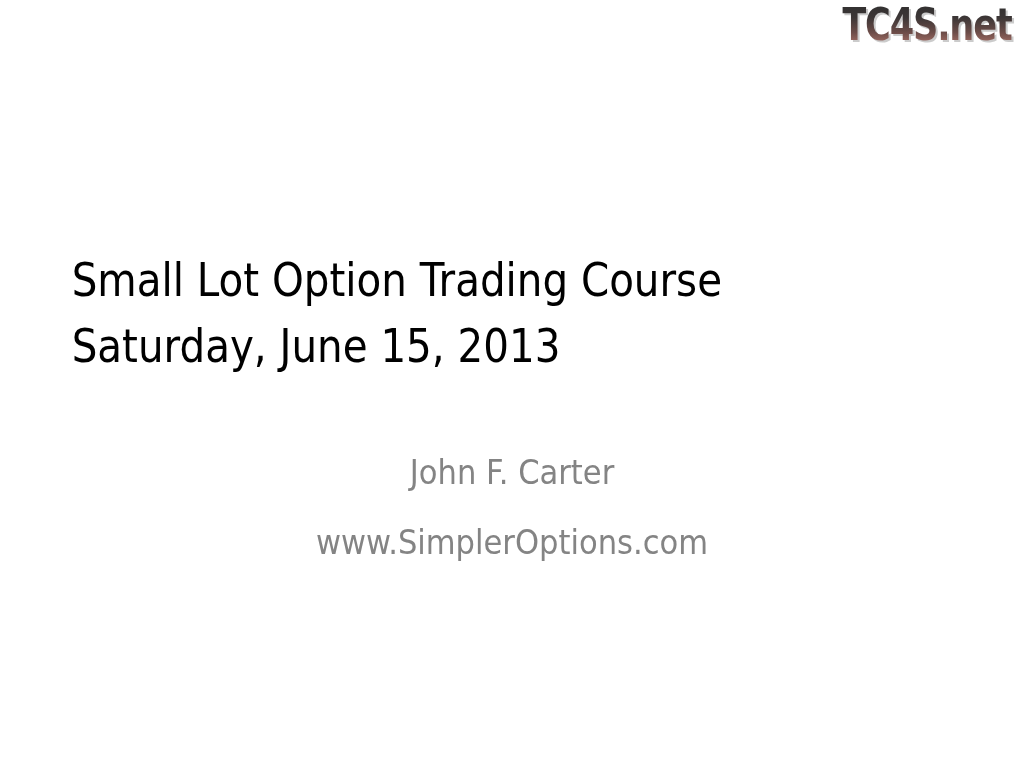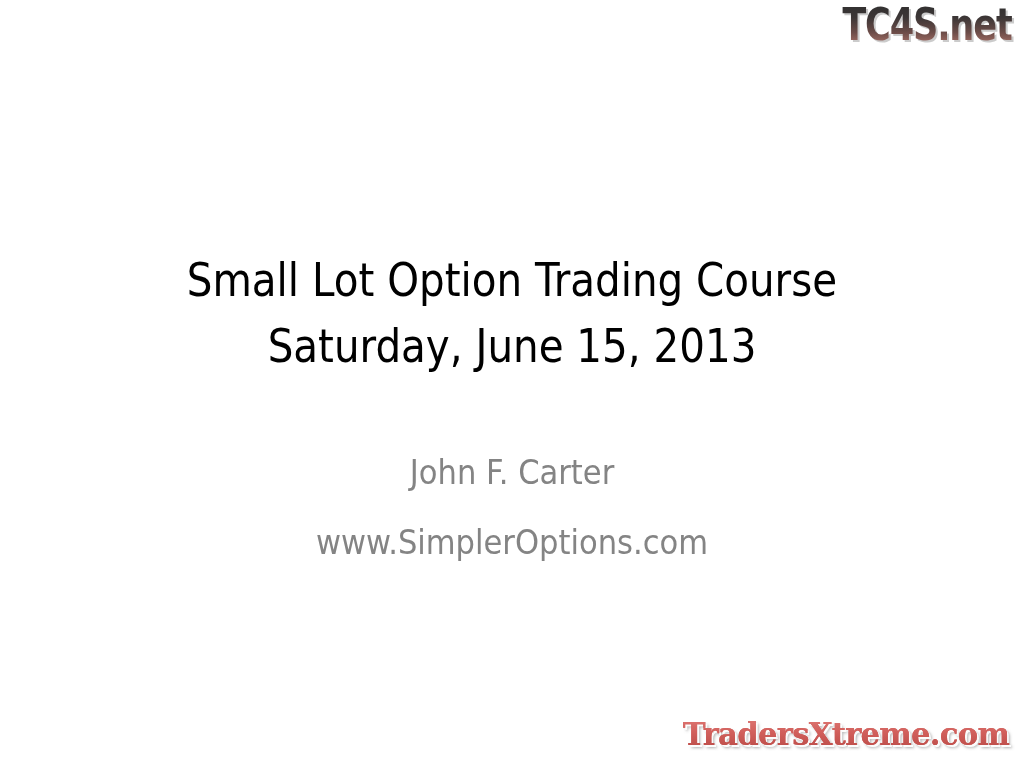--- a/index.html
+++ b/index.html
@@ -60,21 +60,21 @@
     color: rgba(140,140,140,0.45);
     white-space: nowrap;
   }
 
   
   #title-block {
     position: absolute;
     left: 0;
     top: 247px;
     width: 1024px;
-    text-align: center;
+    text-align: left;
   }
   .title-line {
     font-family: "DejaVu Sans", sans-serif;
     font-size: 47px;
     font-weight: 400;
     color: #000000;
     line-height: 66px;
     white-space: nowrap;
     transform: scaleX(0.86);
   }
@@ -190,18 +190,14 @@
     <div class="title-line">Small Lot Option Trading Course</div>
     <div class="title-line">Saturday, June 15, 2013</div>
   </div>
 
   <div id="subtitle-block">
     <div class="subtitle-line">John F. Carter</div>
     <div class="subtitle-line">www.SimplerOptions.com</div>
   </div>
 
 
-  <div id="watermark-traders">
-    <div class="wm-text">TradersXtreme.com</div>
-    <div class="wm-text wm-text-fg">TradersXtreme.com</div>
-  </div>
 
 </div>
 
 </body></html>

